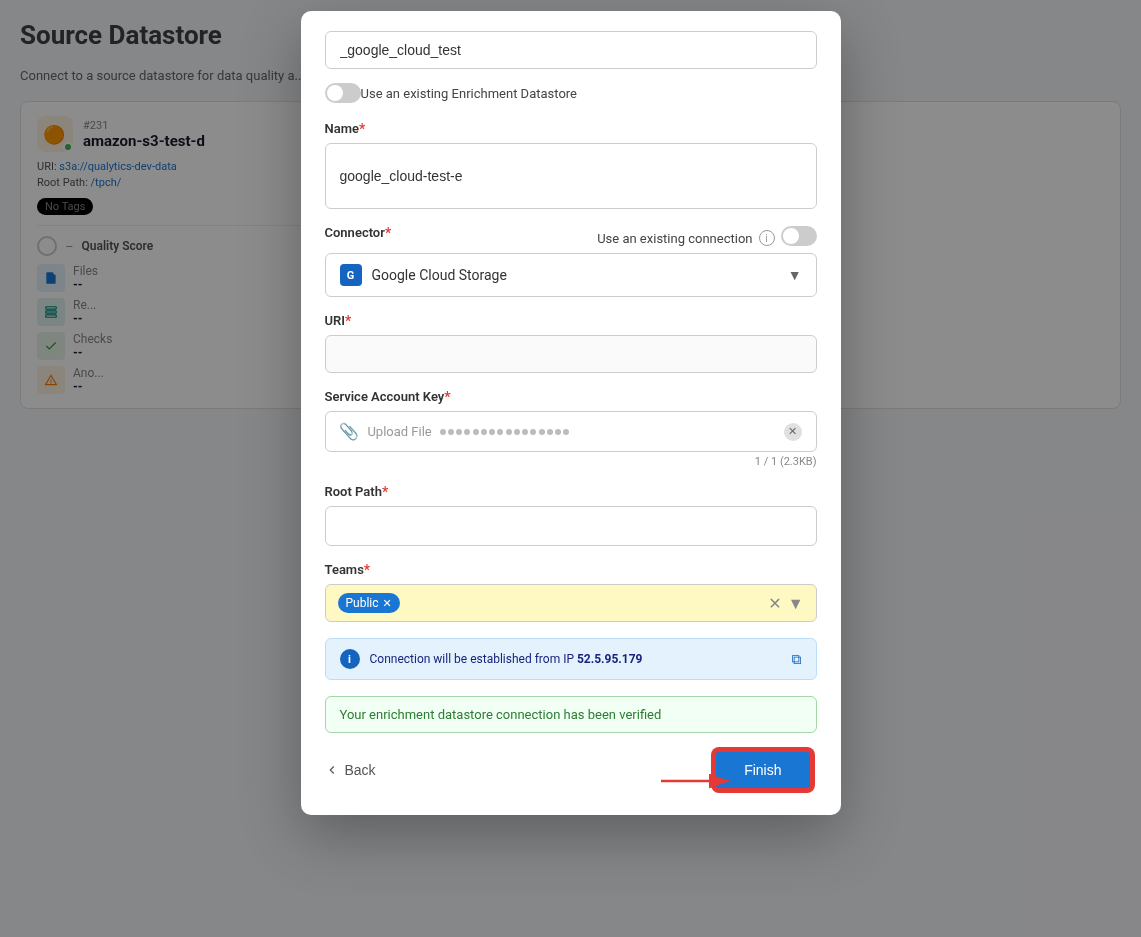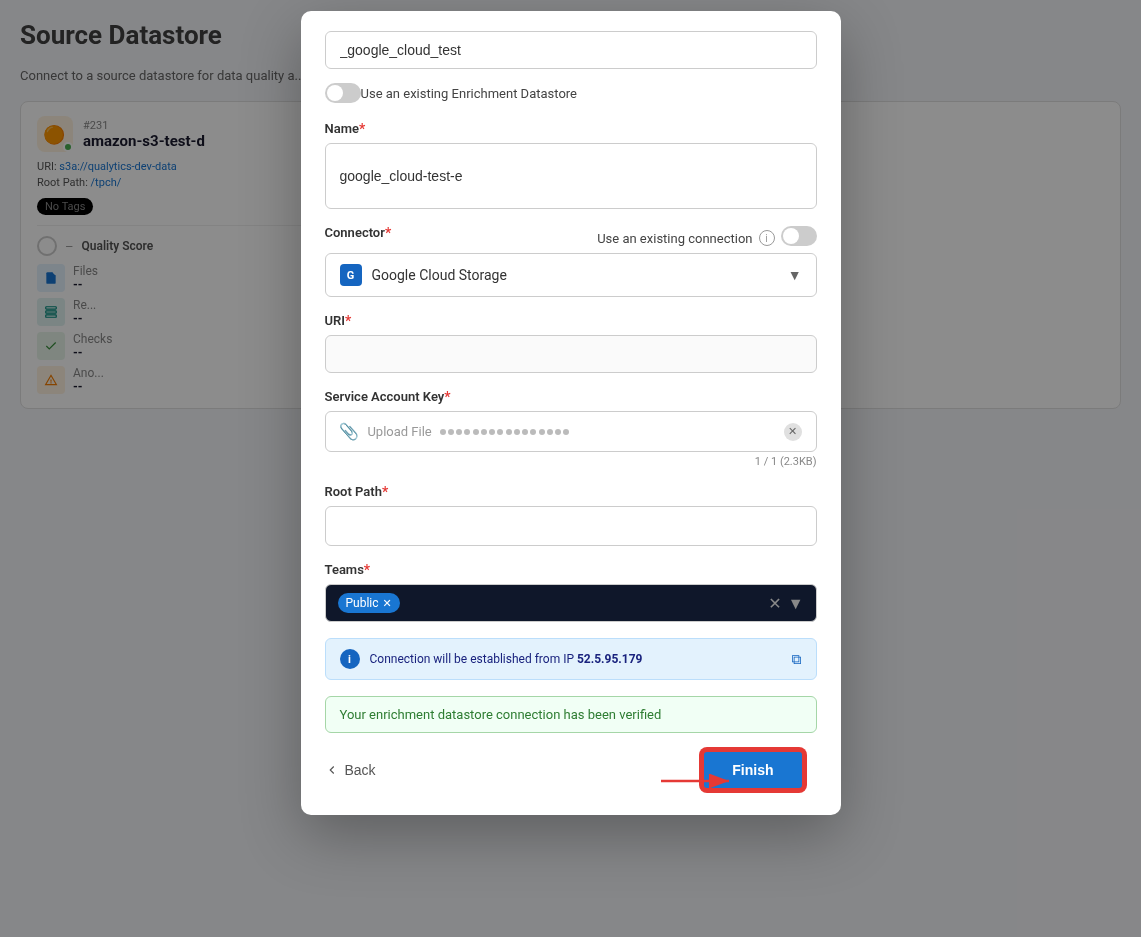--- a/index.html
+++ b/index.html
@@ -188,21 +188,21 @@
       top: 11px;
       left: 50%;
       transform: translateX(-50%);
     }
 
     .modal-body {
       padding: 20px 24px 0 24px;
     }
 
     .modal-footer {
-      padding: 16px 36px 24px 24px;
+      padding: 16px 28px 24px 24px;
       display: flex;
       align-items: center;
       justify-content: space-between;
       position: relative;
     }
 
     .top-input {
       width: 100%;
       border: 1px solid #ccc;
       border-radius: 6px;
@@ -420,21 +420,21 @@
       height: 40px;
     }
 
     .teams-wrapper {
       border: 1px solid #ccc;
       border-radius: 6px;
       padding: 8px 12px;
       display: flex;
       align-items: center;
       gap: 8px;
-      background: #0f172a;
+      background: #fef9c3;
     }
 
     .tag-pill {
       background: #1976d2;
       color: white;
       font-size: 12px;
       padding: 3px 8px;
       border-radius: 12px;
       display: flex;
       align-items: center;
@@ -524,21 +524,21 @@
       gap: 6px;
     }
 
     .finish-btn {
       background: #1976d2;
       color: white;
       border: 3px solid #e53935;
       border-radius: 6px;
       padding: 10px 28px;
       font-size: 14px;
-      font-weight: 700;
+      font-weight: 400;
       cursor: pointer;
       box-shadow: 0 0 0 2px #e53935;
     }
   </style>
 </head>
 <body>
 
 <div class="bg-page">
   <div class="page-title">Source Datastore</div>
   <div class="page-subtitle">Connect to a source datastore for data quality a...</div>

